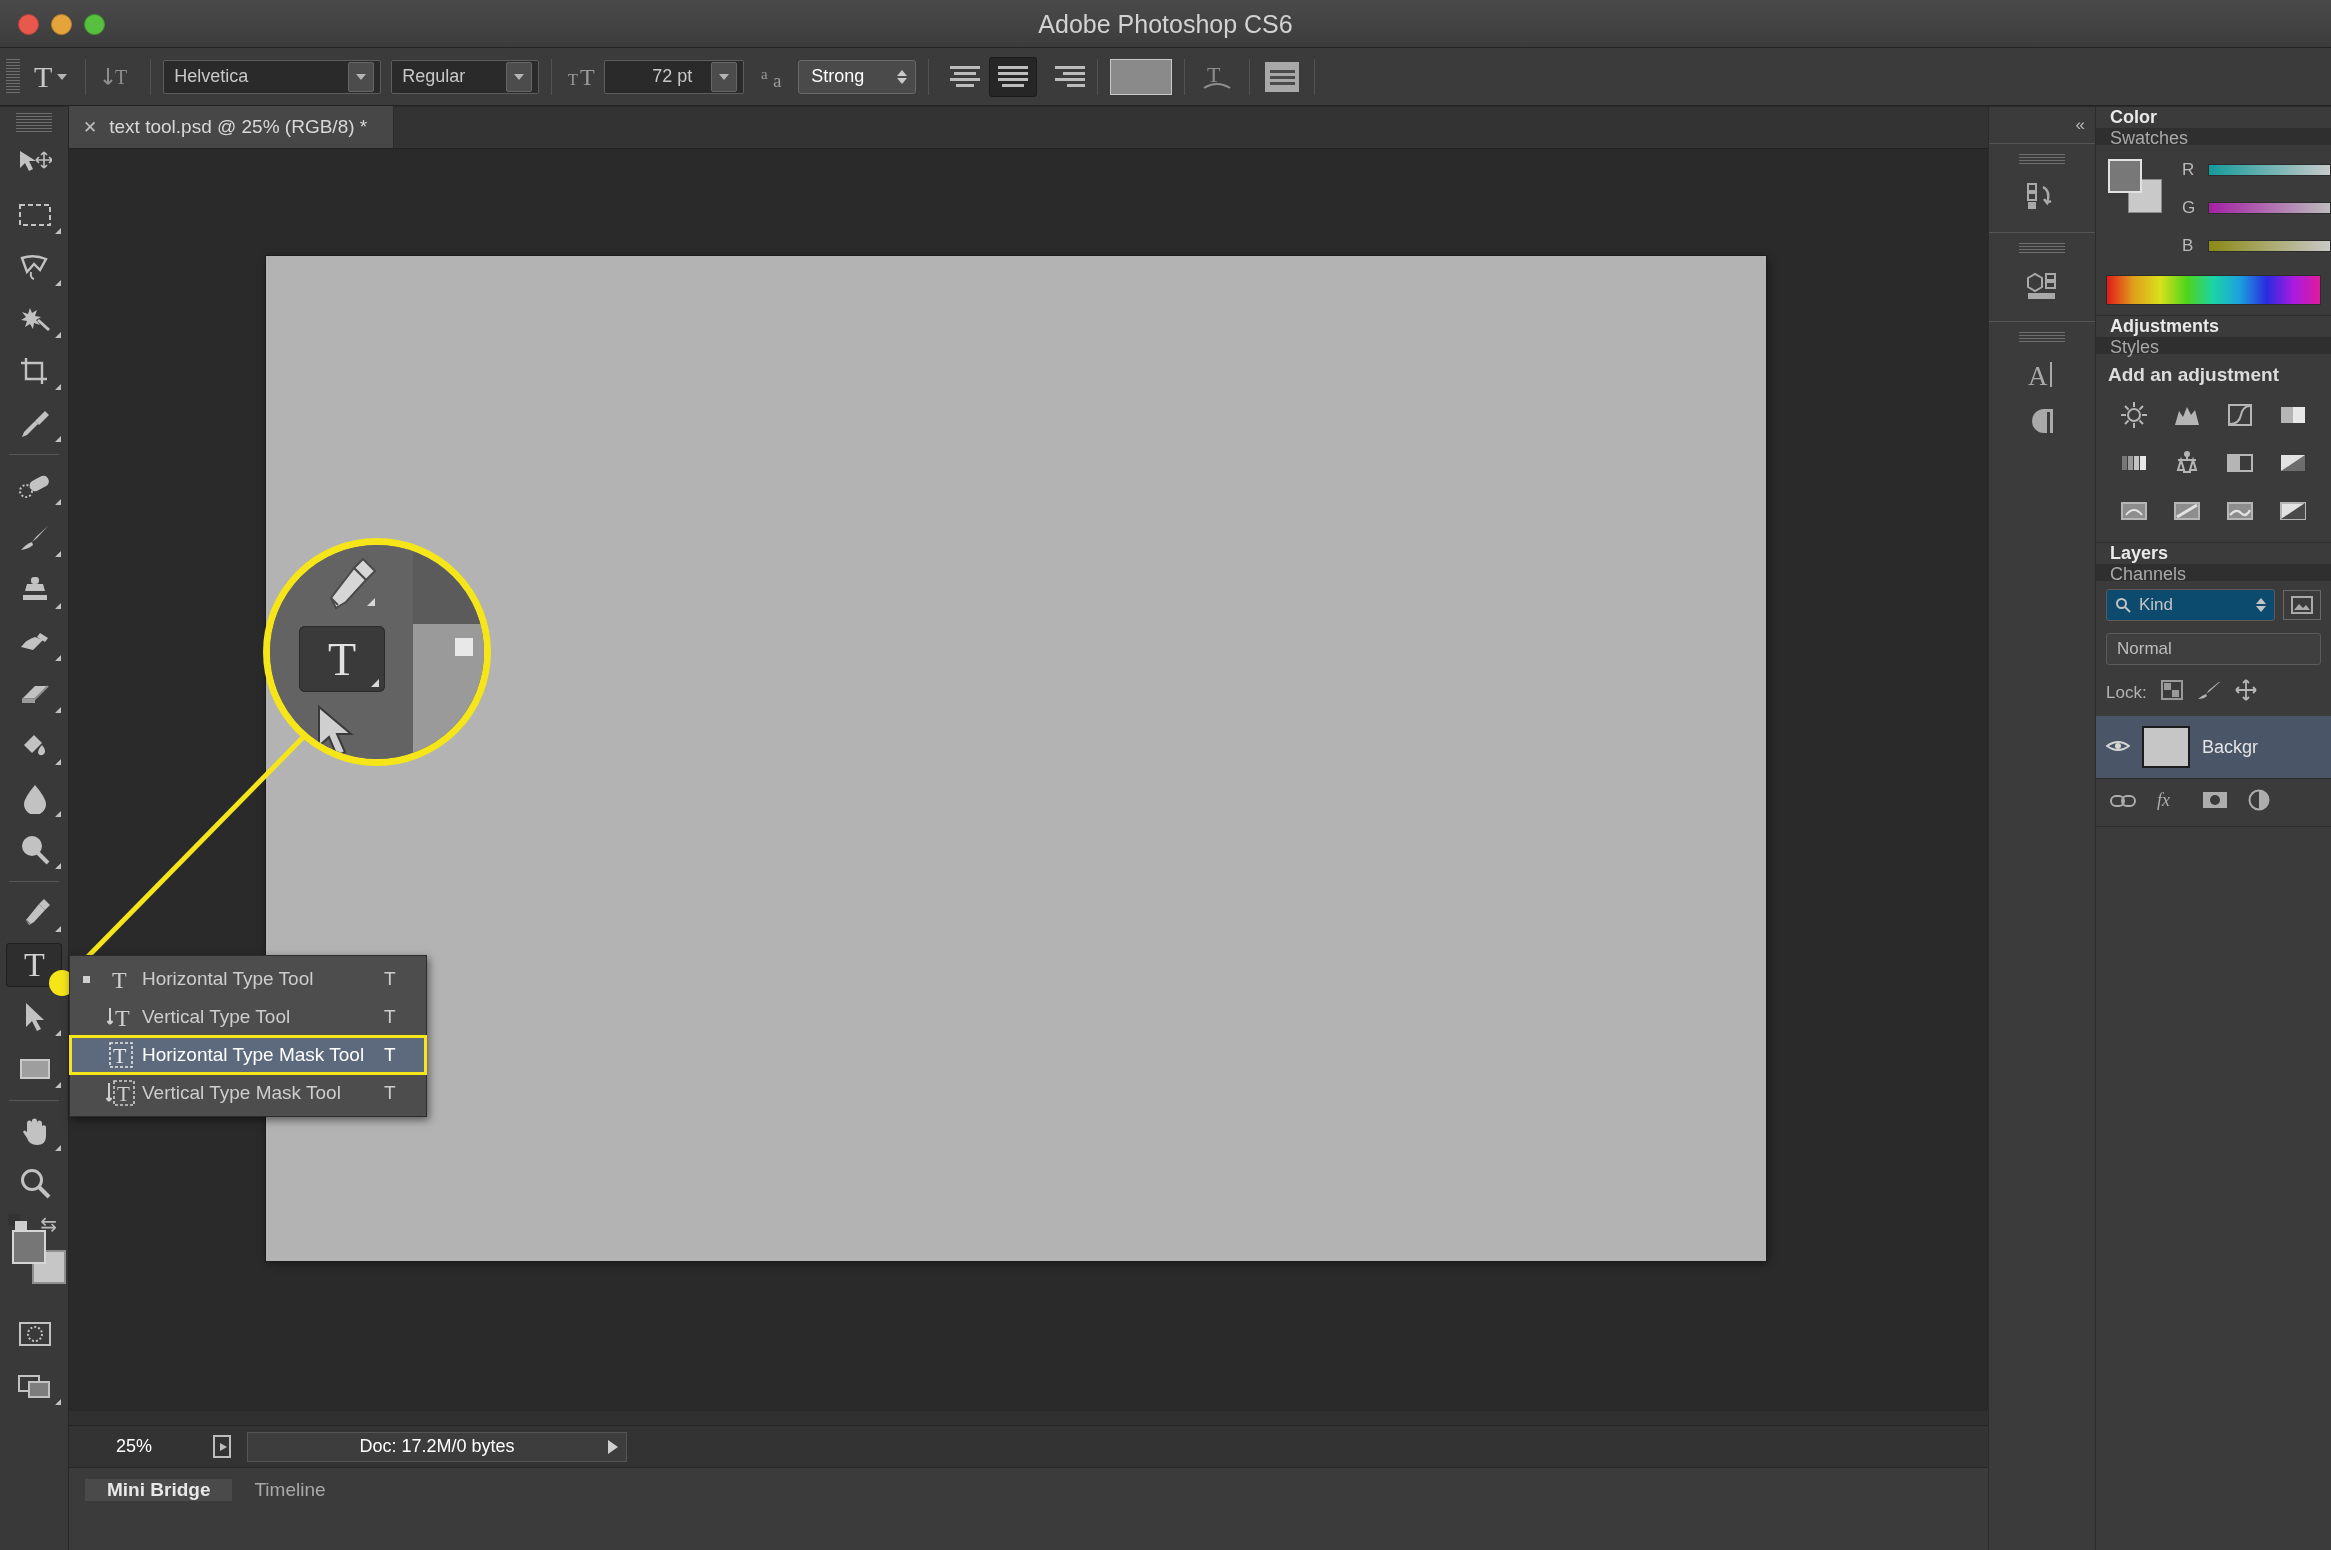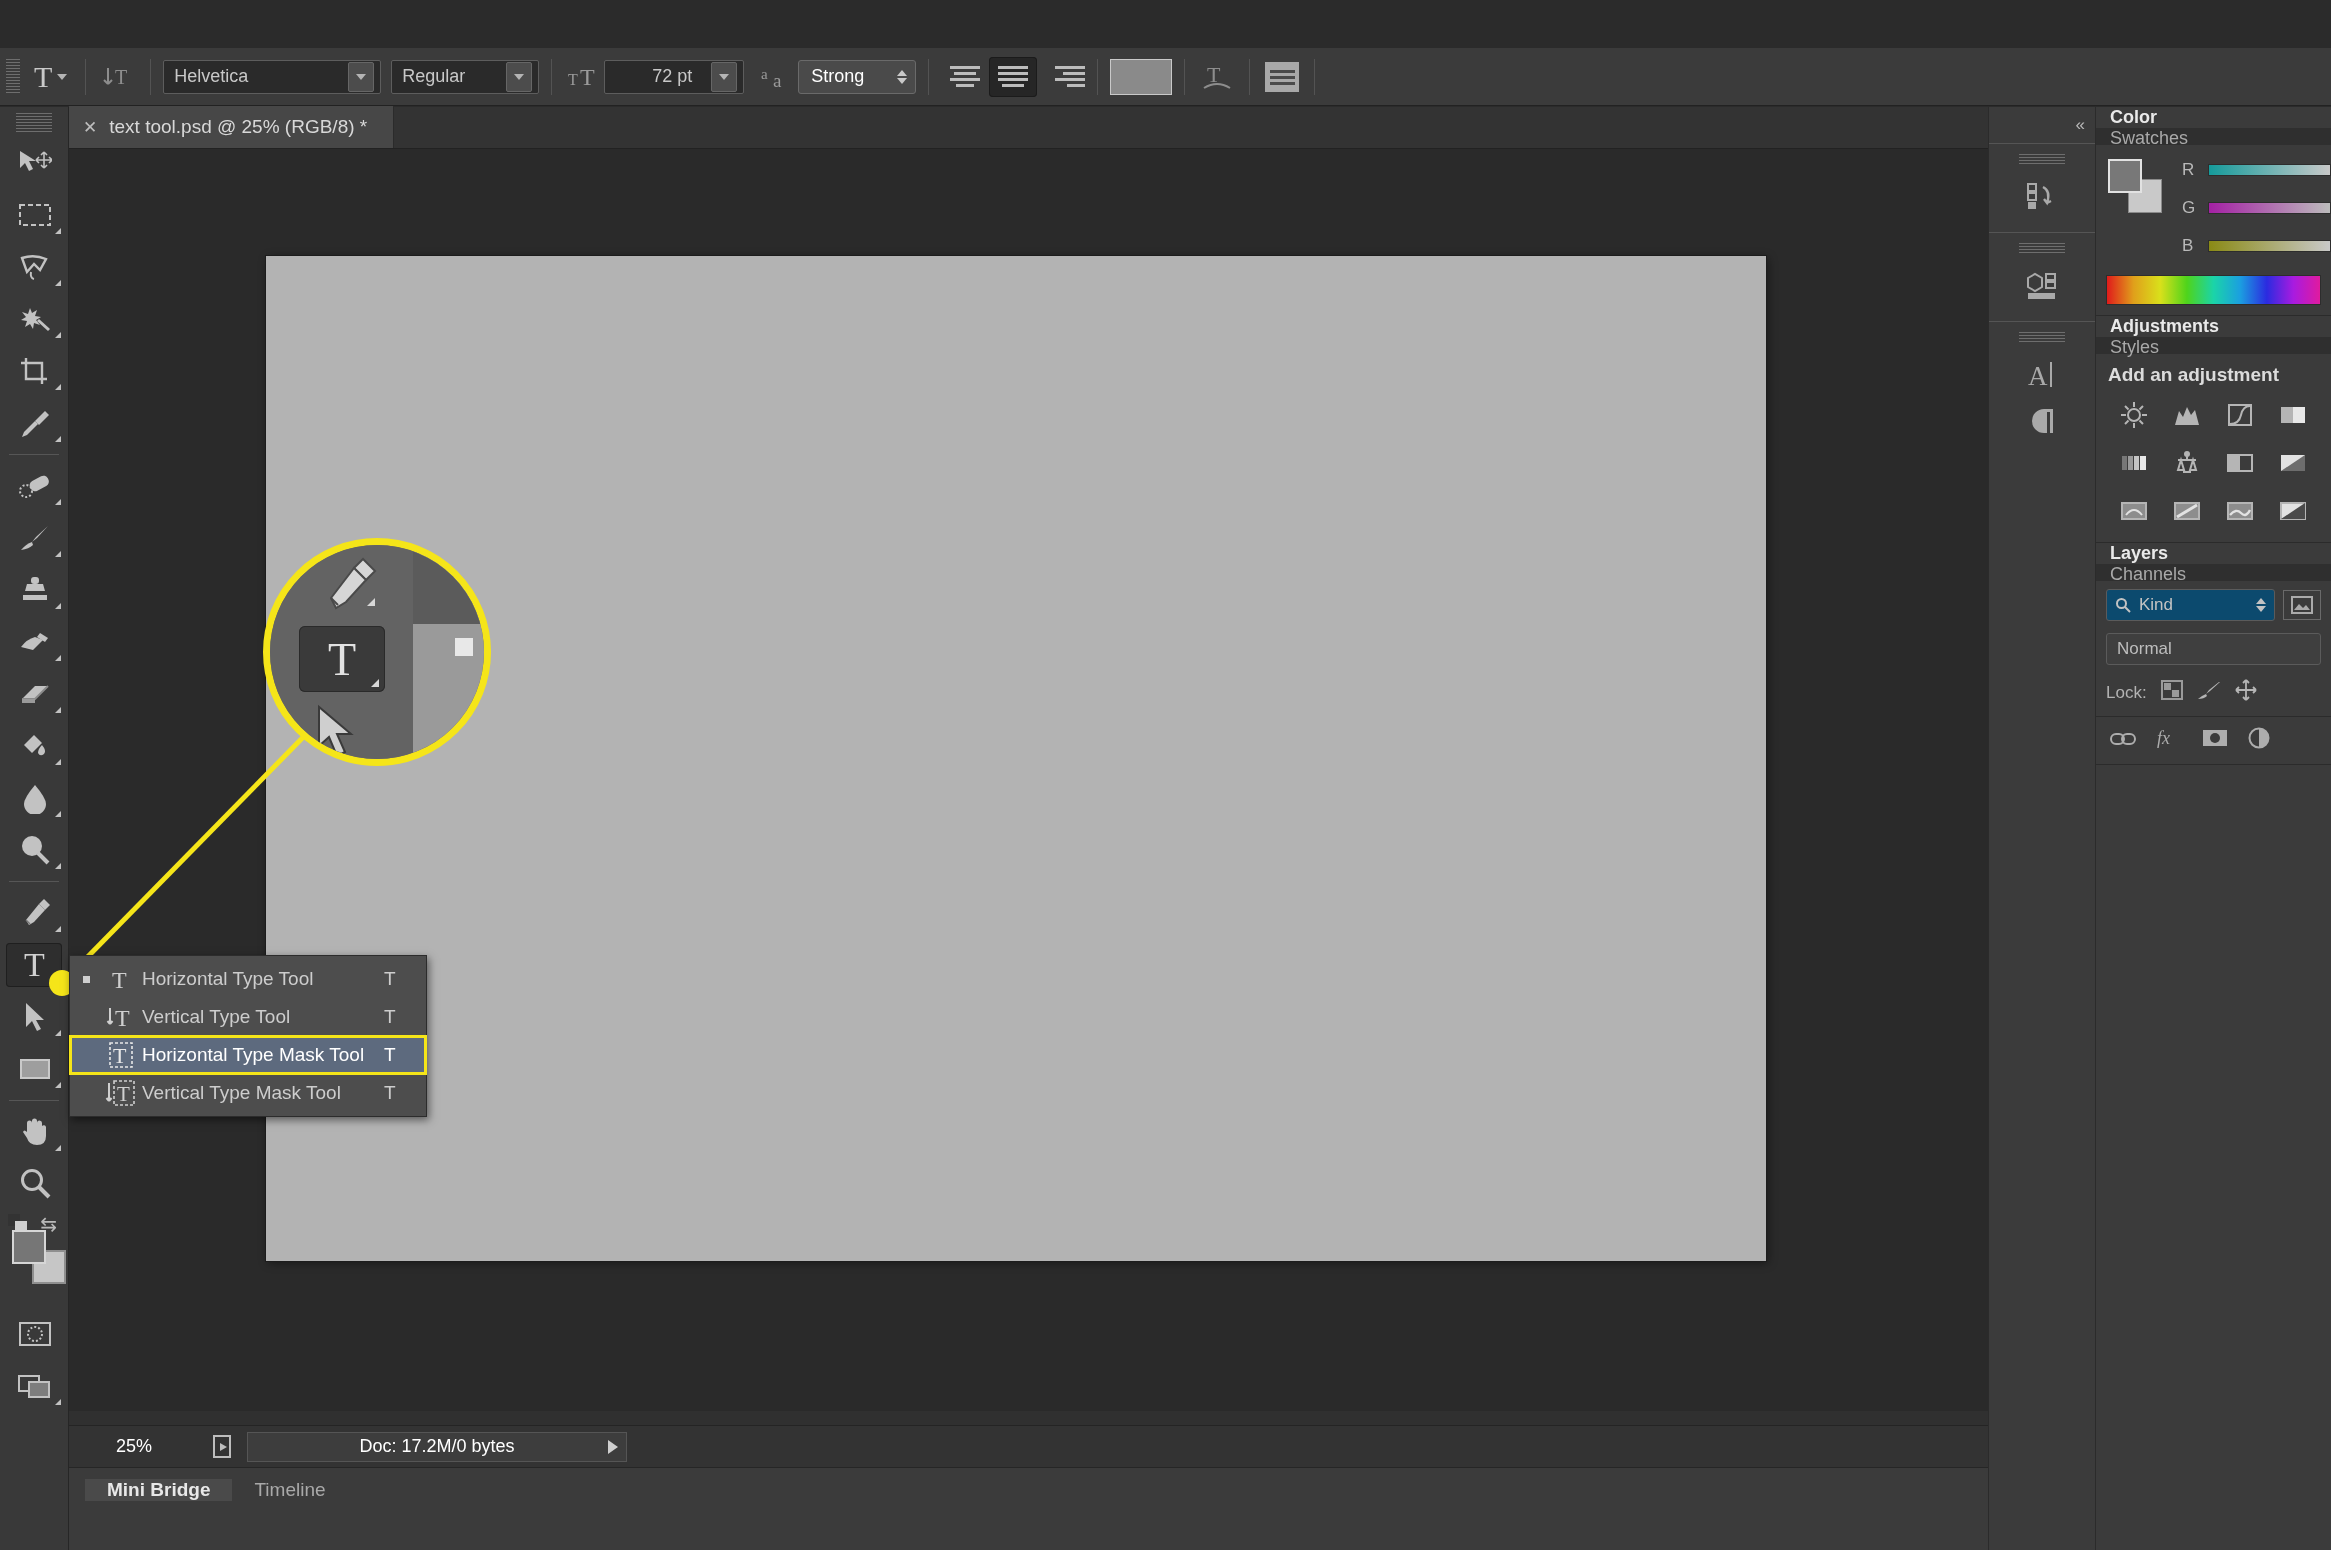--- a/index.html
+++ b/index.html
@@ -249,20 +249,28 @@
   .cc-corner { position: absolute; right: 6px; bottom: 5px; width:0; height:0; border-left: 8px solid transparent; border-bottom: 8px solid #d8d8d8; }
   .cc-arrow { position: absolute; left: 50px; top: 166px; color: #cfcfcf; }
   .cc-sq { position: absolute; left: 192px; top: 100px; width: 18px; height: 18px; background: #e8e8e8; }
   .cc-pencorner { position: absolute; left: 104px; top: 60px; width:0; height:0; border-left: 8px solid transparent; border-bottom: 8px solid #d8d8d8; }
 </style>
 </head>
 <body>
 
 <div class="app">
 
+  <div class="titlebar">
+    <div class="traffic">
+      <div class="tl red"></div>
+      <div class="tl yellow"></div>
+      <div class="tl green"></div>
+    </div>
+    <div class="title-text">Adobe Photoshop CS6</div>
+  </div>
 
   <div class="optionsbar">
     <div class="grip"></div>
     <div class="tool-badge">
       <span class="glyph-T">T</span>
       <span class="caret-sm"></span>
     </div>
     <div class="opt-sep"></div>
     <div class="icon-btn">
       <svg width="30" height="30" viewBox="0 0 30 30">
@@ -763,20 +771,30 @@
             <svg width="24" height="20" viewBox="0 0 24 20">
                 <path d="M22 2 L12 10 l-3 4 4-3 10-9z" fill="#b5b5b5"></path>
                 <path d="M9 14 q-5 2-8 5 6 0 9-3z" fill="#b5b5b5"></path>
               </svg>
           </span>
           <span>
             <svg width="22" height="22" viewBox="0 0 22 22">
                 <path d="M11 1v20M1 11h20M11 1l-3 3M11 1l3 3M11 21l-3-3M11 21l3-3M1 11l3-3M1 11l3 3M21 11l-3-3M21 11l-3 3" stroke="#b5b5b5" stroke-width="1.8" fill="none"></path>
               </svg>
           </span>
+        </div>
+        <div class="layer-row">
+          <span class="eye">
+            <svg width="24" height="16" viewBox="0 0 24 16">
+                <path d="M1 8 q11-8 22 0 -11 8 -22 0z" fill="none" stroke="#d5d5d5" stroke-width="2"></path>
+                <circle cx="12" cy="8" r="3" fill="#d5d5d5"></circle>
+              </svg>
+          </span>
+          <span class="layer-thumb"></span>
+          <span class="layer-name">Backgr</span>
         </div>
       </div>
       <div class="panel-footer">
         <span>
           <svg width="26" height="16" viewBox="0 0 26 16">
               <rect x="1" y="3" width="13" height="10" rx="5" fill="none" stroke="#adadad" stroke-width="2"></rect>
               <rect x="12" y="3" width="13" height="10" rx="5" fill="none" stroke="#adadad" stroke-width="2"></rect>
             </svg>
         </span>
         <span>

